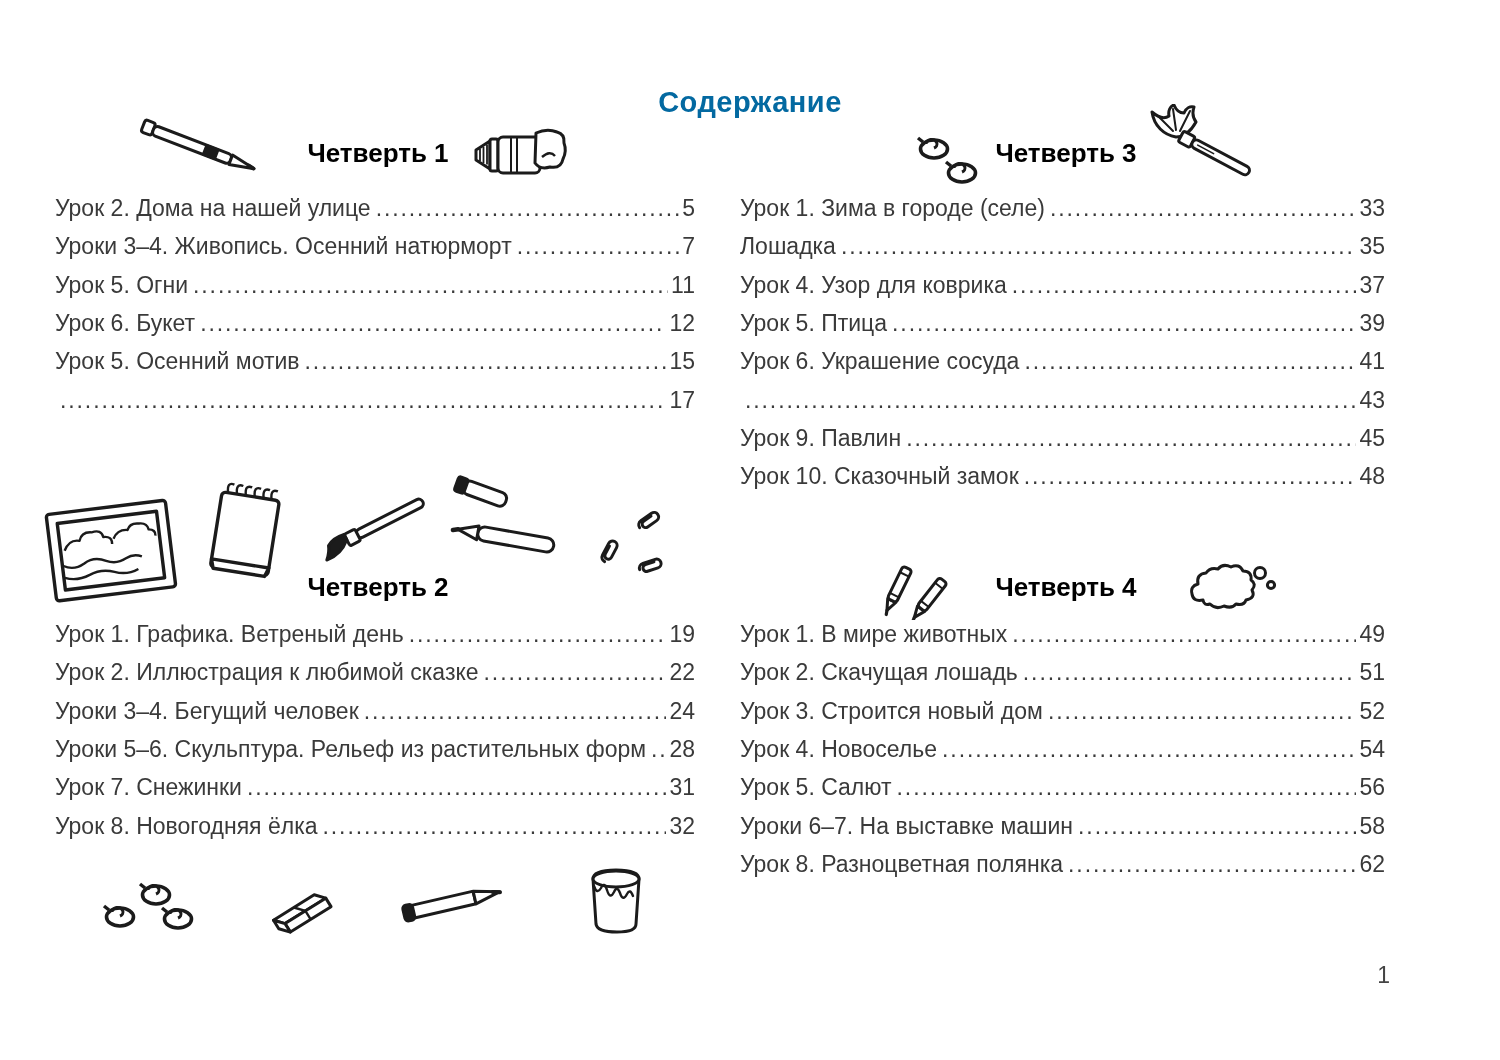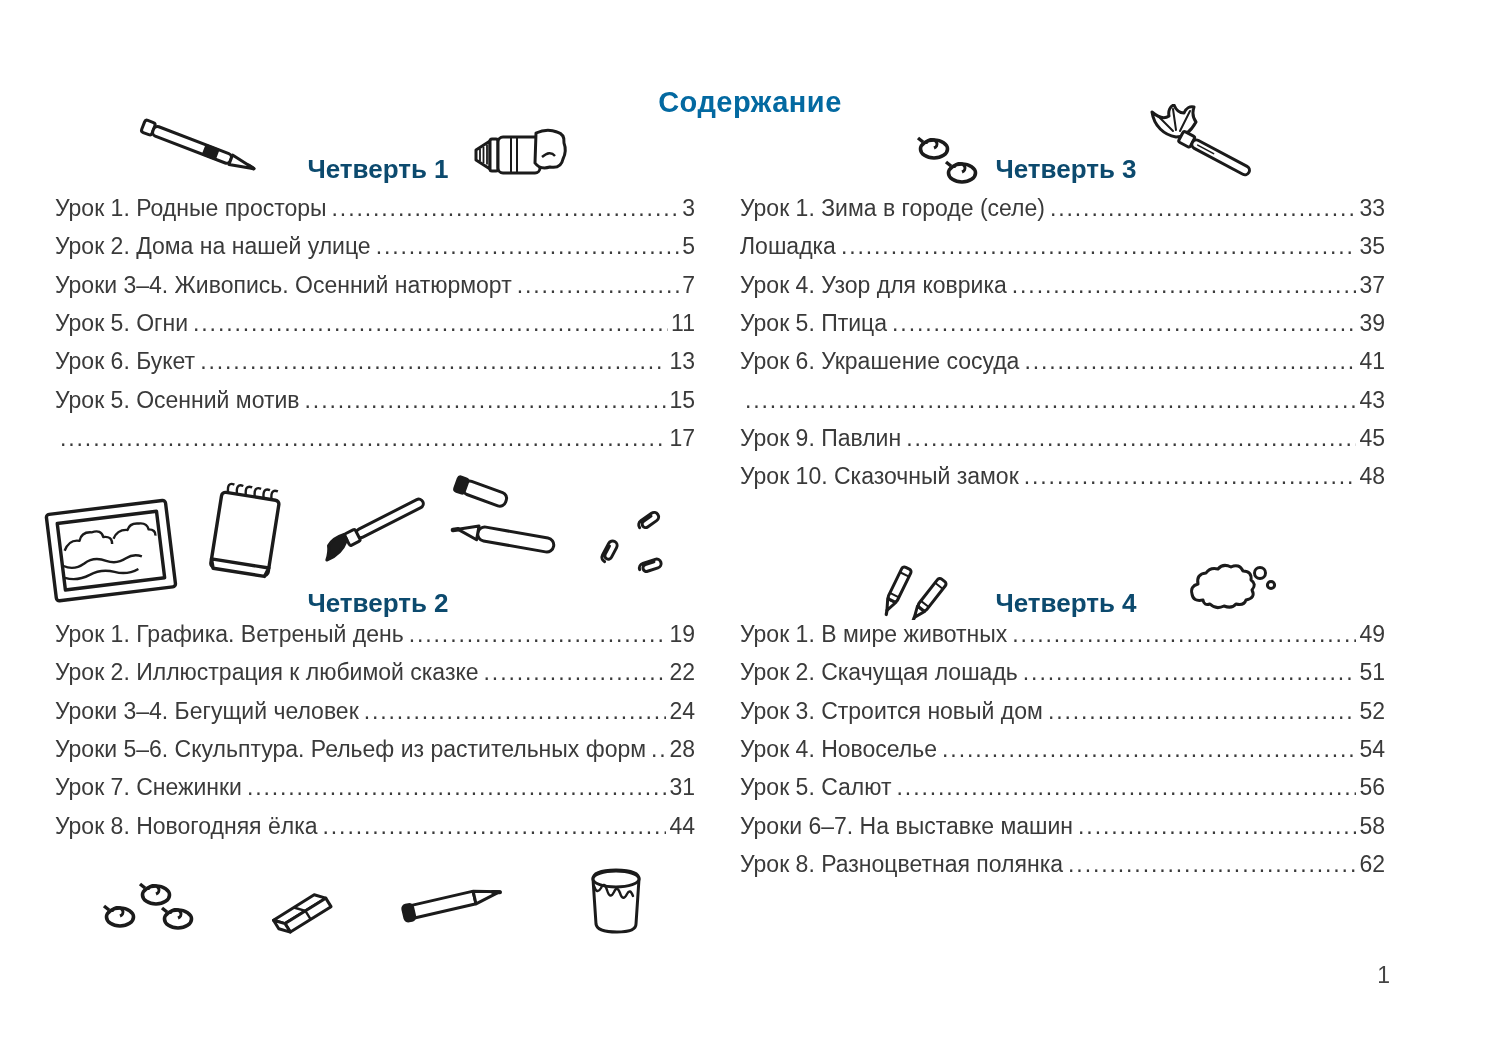--- a/index.html
+++ b/index.html
@@ -6,23 +6,22 @@
   #page{
     position:relative; width:1500px; height:1060px; background:#ffffff;
     font-family:"Liberation Sans","DejaVu Sans",sans-serif; color:#333; overflow:hidden;
   }
   .abs{position:absolute;}
   #doc-title{
     top:86px; left:0; width:100%; text-align:center;
     font-size:29px; font-weight:700; color:#0369a1; letter-spacing:.5px;
   }
   .quarter-title{
-    width:160px; text-align:center; font-size:26px; font-weight:700; color:#0c4a6e;
+    width:160px; text-align:center; font-size:26px; font-weight:700; color:#000000;
     white-space:nowrap;
-    margin-top:16px;
   }
   .toc-list{ }
   .toc-row{
     display:flex; align-items:baseline;
     height:38.35px; line-height:38.35px; font-size:23px; color:#3a3a3a;
   }
   .toc-label{white-space:nowrap; flex:0 0 auto;}
   .toc-dots{flex:1 1 0; min-width:10px; overflow:hidden; white-space:nowrap; margin:0 3px 0 5px; color:#3a3a3a;}
   .toc-dots::before{
     content:"..........................................................................................................................................";
@@ -59,43 +58,38 @@
         <rect x="20" y="13" width="8" height="32" rx="2" fill="#fff"></rect>
         <rect x="28" y="11" width="42" height="36" rx="5" fill="#fff"></rect>
         <path d="M41 11 v36 M47 11 v36" stroke-width="2" fill="none"></path>
         <path fill="#fff" d="M66 7 q11 -5 21 -1 q8 2 7 11 q3 8 -1 16 q-2 10 -13 8 q-10 3 -15 -4 Z"></path>
         <path d="M72 31 q8 -7 13 -1" fill="none" stroke-width="2.4"></path>
       </g>
     </svg>
   </span>
   <div class="toc-list abs" style="left:55px;top:189px;width:640px;">
       <div class="toc-row">
-        <span class="toc-label">Урок 1. Родные просторы</span>
-        <span class="toc-dots"></span>
-        <span class="toc-page">3</span>
-      </div>
-      <div class="toc-row">
         <span class="toc-label">Урок 2. Дома на нашей улице</span>
         <span class="toc-dots"></span>
         <span class="toc-page">5</span>
       </div>
       <div class="toc-row">
         <span class="toc-label">Уроки 3–4. Живопись. Осенний натюрморт</span>
         <span class="toc-dots"></span>
         <span class="toc-page">7</span>
       </div>
       <div class="toc-row">
         <span class="toc-label">Урок 5. Огни</span>
         <span class="toc-dots"></span>
         <span class="toc-page">11</span>
       </div>
       <div class="toc-row">
         <span class="toc-label">Урок 6. Букет</span>
         <span class="toc-dots"></span>
-        <span class="toc-page">13</span>
+        <span class="toc-page">12</span>
       </div>
       <div class="toc-row">
         <span class="toc-label">Урок 5. Осенний мотив</span>
         <span class="toc-dots"></span>
         <span class="toc-page">15</span>
       </div>
       <div class="toc-row">
         <span class="toc-dots"></span>
         <span class="toc-page">17</span>
       </div>
@@ -194,21 +188,21 @@
         <span class="toc-page">28</span>
       </div>
       <div class="toc-row">
         <span class="toc-label">Урок 7. Снежинки</span>
         <span class="toc-dots"></span>
         <span class="toc-page">31</span>
       </div>
       <div class="toc-row">
         <span class="toc-label">Урок 8. Новогодняя ёлка</span>
         <span class="toc-dots"></span>
-        <span class="toc-page">44</span>
+        <span class="toc-page">32</span>
       </div>
     </div>
 
   <span class="icon abs" style="left:98px;top:878px;">
     <svg width="102" height="72" viewBox="0 0 102 72">
       <g fill="#fff" stroke="#1b1b1b">
         <g transform="translate(4 24)">
           <ellipse cx="18" cy="15" rx="13.5" ry="9" stroke-width="3.6"></ellipse>
           <path d="M10 10 a5.5 4.5 0 1 1 8 4" fill="none" stroke-width="3"></path>
           <path d="M7 8 l-5 -4" stroke-width="3.4"></path>

